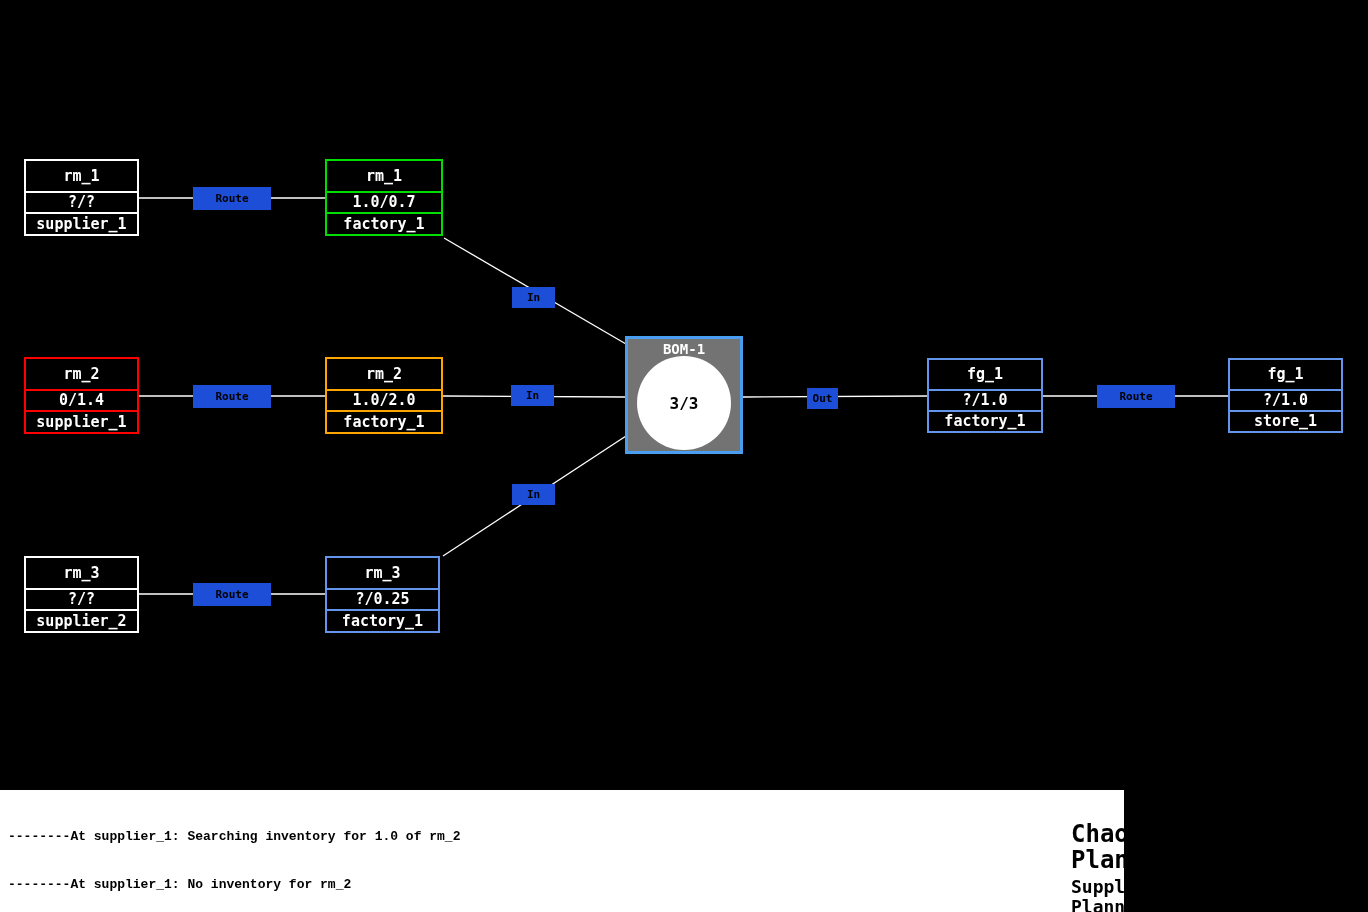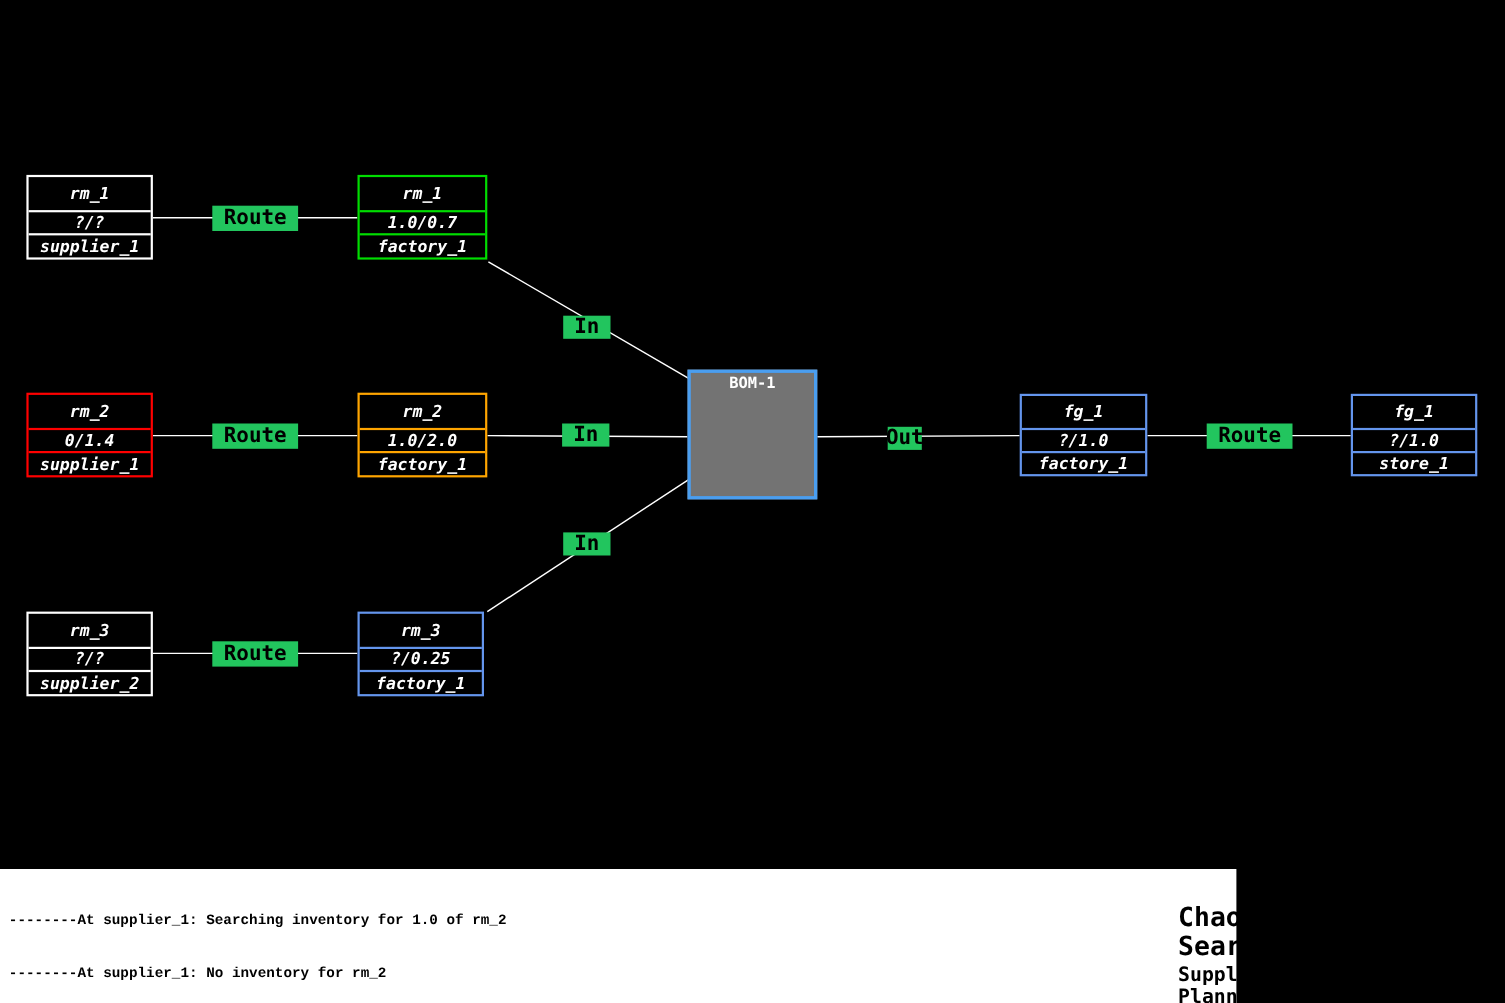--- a/index.html
+++ b/index.html
@@ -26,21 +26,20 @@
     color: #fff;
     font-weight: bold;
     font-size: 15px;
     text-align: center;
   }
   .node .cell {
     display: flex;
     align-items: center;
     justify-content: center;
     border-color: inherit;
-    font-style: italic;
   }
   .node .cell-title { flex: 1.5; }
   .node .cell-qty, .node .cell-loc { flex: 1; }
   .node .cell-qty, .node .cell-loc { border-top: 2px solid; border-color: inherit; }
 
   
   .bom-node {
     position: absolute;
     box-sizing: border-box;
     left: 625px; top: 336px;
@@ -65,24 +64,24 @@
     align-items: center;
     justify-content: center;
     color: #000;
     font-weight: bold;
     font-size: 16px;
   }
 
   
   .edge-label {
     position: absolute;
-    background: #22c55e;
-    color: #000;
-    font-weight: bold;
-    font-size: 19px;
+    background: #1d4ed8;
+    color: #000;
+    font-weight: bold;
+    font-size: 11px;
     display: flex;
     align-items: center;
     justify-content: center;
     line-height: 1;
   }
 
   
   .footer {
     position: absolute;
     left: 0; top: 790px;
@@ -165,20 +164,23 @@
   </div>
 
   <div class="node" style="left: 325px; top: 556px; width: 115px; border-color: rgb(100, 149, 237);">
     <div class="cell cell-title">rm_3</div>
     <div class="cell cell-qty">?/0.25</div>
     <div class="cell cell-loc">factory_1</div>
   </div>
 
   <div class="bom-node" style="border-color: rgb(74, 158, 240);">
     <div class="bom-title">BOM-1</div>
+    <div class="bom-circle">
+      <span>3/3</span>
+    </div>
   </div>
 
   <div class="node" style="left: 927px; top: 358px; width: 116px; height: 75px; border-color: rgb(100, 149, 237);">
     <div class="cell cell-title">fg_1</div>
     <div class="cell cell-qty">?/1.0</div>
     <div class="cell cell-loc">factory_1</div>
   </div>
 
   <div class="node" style="left: 1228px; top: 358px; width: 115px; height: 75px; border-color: rgb(100, 149, 237);">
     <div class="cell cell-title">fg_1</div>
@@ -198,18 +200,18 @@
   <div class="footer" style="background-color: rgb(255, 255, 255);">
     <div class="log">
       <div>--------At supplier_1: Searching inventory for 1.0 of rm_2</div>
       <div>--------At supplier_1: No inventory for rm_2</div>
       
       
       
       
     </div>
     <div class="brand">
-      <div class="brand-title">Chaos Searching</div>
+      <div class="brand-title">Chaos Planning</div>
       <div class="brand-subtitle">Supply Planning Visualized</div>
     </div>
   </div>
 
 </div>
 
 </body></html>

